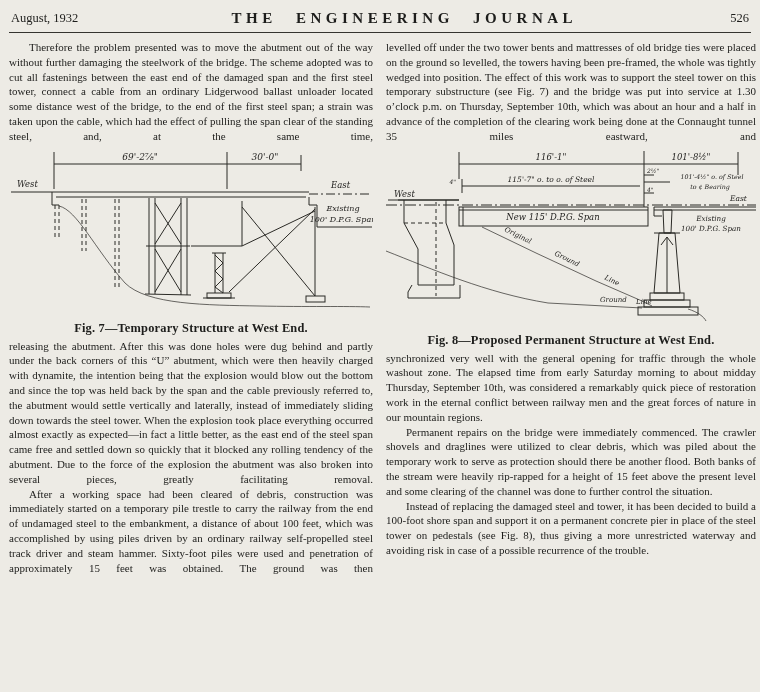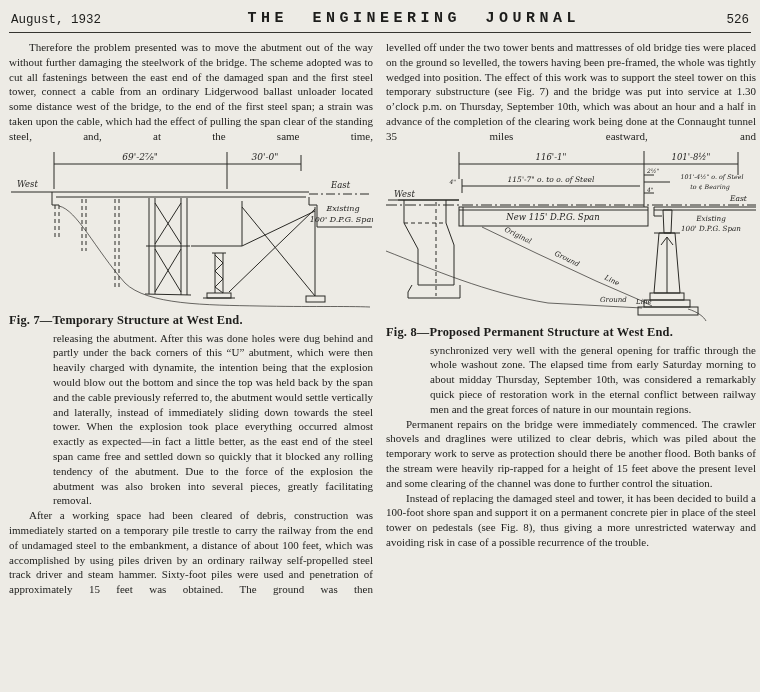--- a/index.html
+++ b/index.html
@@ -3,34 +3,34 @@
 <meta charset="utf-8">
 <style>
   html,body{margin:0;padding:0;}
   body{
     width:760px;height:692px;overflow:hidden;
     background:#edebe5;
     font-family:"Liberation Serif", serif;
     color:#1d1d1b;
   }
   .page{box-sizing:border-box;width:760px;height:692px;padding:6px 9px 0 9px;}
-  .hdr{display:flex;justify-content:space-between;align-items:flex-end;padding:4px 2px 3px 2px;font-family:Liberation Mono, monospace;}
+  .hdr{display:flex;justify-content:space-between;align-items:center;padding:4px 2px 3px 2px;}
   .hdr-date,.hdr-page{font-size:12.5px;}
   .hdr-title{margin:0;font-size:15px;font-weight:700;letter-spacing:4.5px;word-spacing:11px;}
   .rule{border-top:1.6px solid #35342f;margin:2px 0 7px 0;}
   .columns{display:flex;gap:13px;}
   .col{width:364px;}
   .col.right{width:372px;}
   p{margin:0;font-size:11px;line-height:14.8px;text-align:justify;}
   p.indent{text-indent:20px;}
   p.jlast{text-align-last:justify;}
-  p.after-fig{margin-top:3px;margin-left:44px;}
+  p.after-fig{margin-top:3px;}
   figure{margin:5px 0 2px 0;}
   figure svg{display:block;margin:0 auto;}
-  figcaption{font-weight:700;font-size:12.4px;margin-top:4px;letter-spacing:.2px;}
+  figcaption{font-weight:700;font-size:12.4px;text-align:center;margin-top:12px;letter-spacing:.2px;}
   svg .lw{stroke:#2b2a26;stroke-width:1;fill:none;}
   svg .lw-thin{stroke:#2b2a26;stroke-width:.7;fill:none;}
   svg text{font-family:"DejaVu Serif","DejaVu Sans",serif;font-style:italic;fill:#232220;stroke:none;}
 </style>
 </head>
 <body>
 
 <div class="page">
 
   <div class="hdr">

